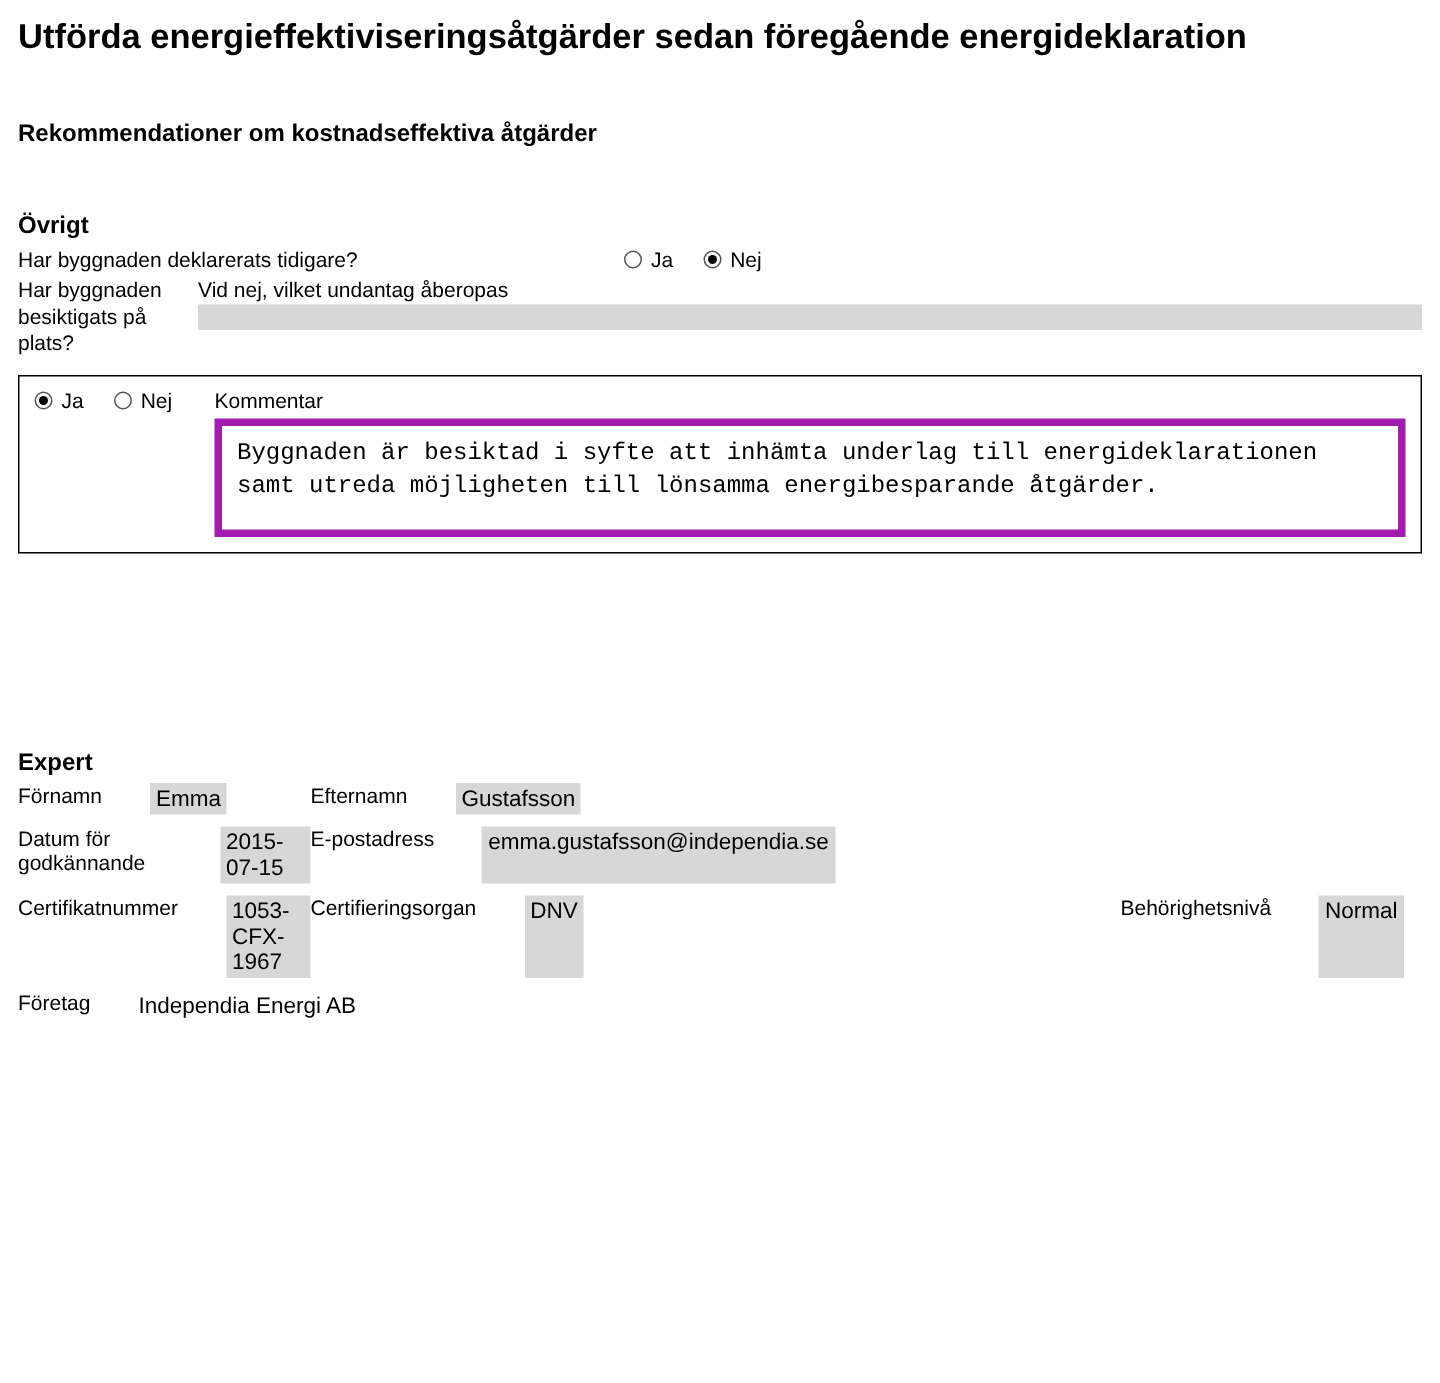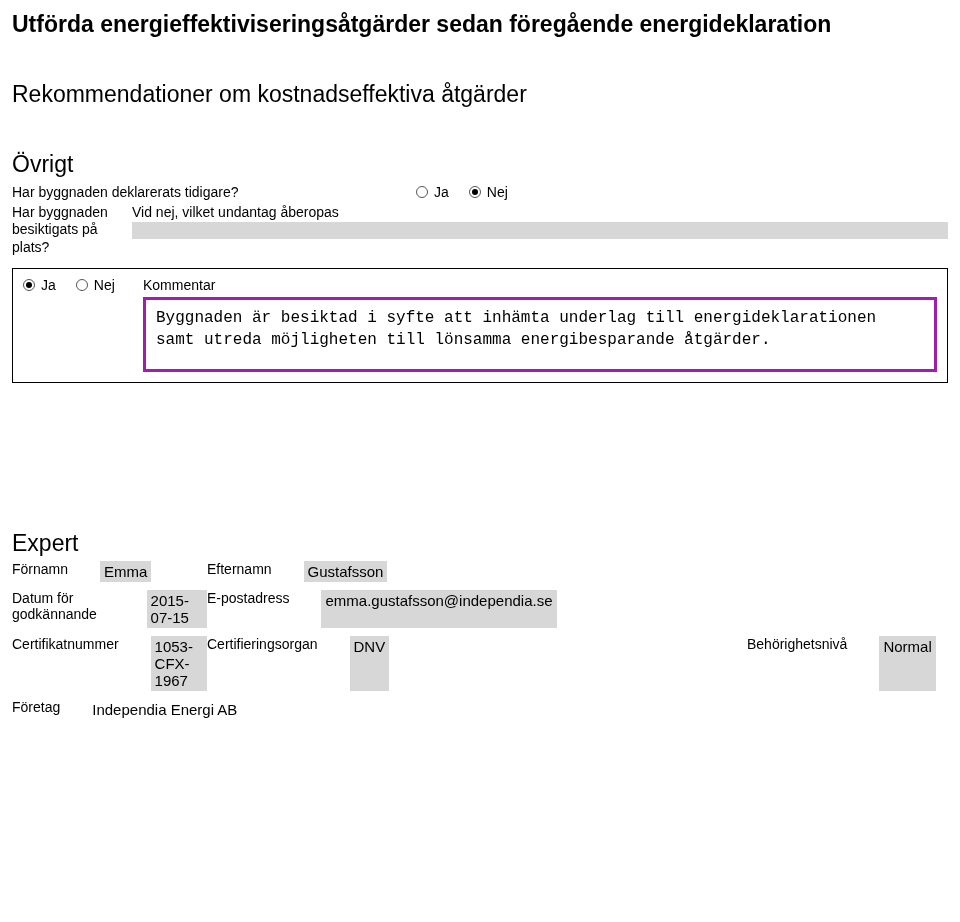--- a/index.html
+++ b/index.html
@@ -11,23 +11,23 @@
     color: #000;
     width: 960px;
   }
   h1 {
     font-size: 23px;
     font-weight: bold;
     margin: 0 0 40px 0;
     line-height: 1.3;
   }
   h2 {
-    font-size: 23px;
-    font-weight: normal;
-    margin: 16px 0 40px 0;
+    font-size: 16px;
+    font-weight: bold;
+    margin: 0 0 40px 0;
     line-height: 1.3;
   }
   .section-block { margin-bottom: 40px; }
   .row1 {
     display: flex;
     align-items: flex-end;
     margin-bottom: 4px;
   }
   .row1 .lbl {
     font-size: 14px;
@@ -91,21 +91,21 @@
     gap: 10px;
     align-items: flex-start;
   }
   .frame-radios {
     width: 110px;
     display: flex;
     align-items: center;
   }
   .kommentar-col { flex: 1; }
   .mono-box {
-    border: 3px solid #a21caf;
+    border: 5px solid #a21caf;
     background: #fff;
     padding: 8px 10px 18px 10px;
     font-family: "Courier New", Courier, monospace;
     font-size: 16px;
     line-height: 1.35;
     min-height: 70px;
   }
   .expert-grid { font-size: 14px; }
   .eg-row { display: flex; margin-bottom: 8px; }
   .eg-cell { display: flex; flex-direction: row; }

